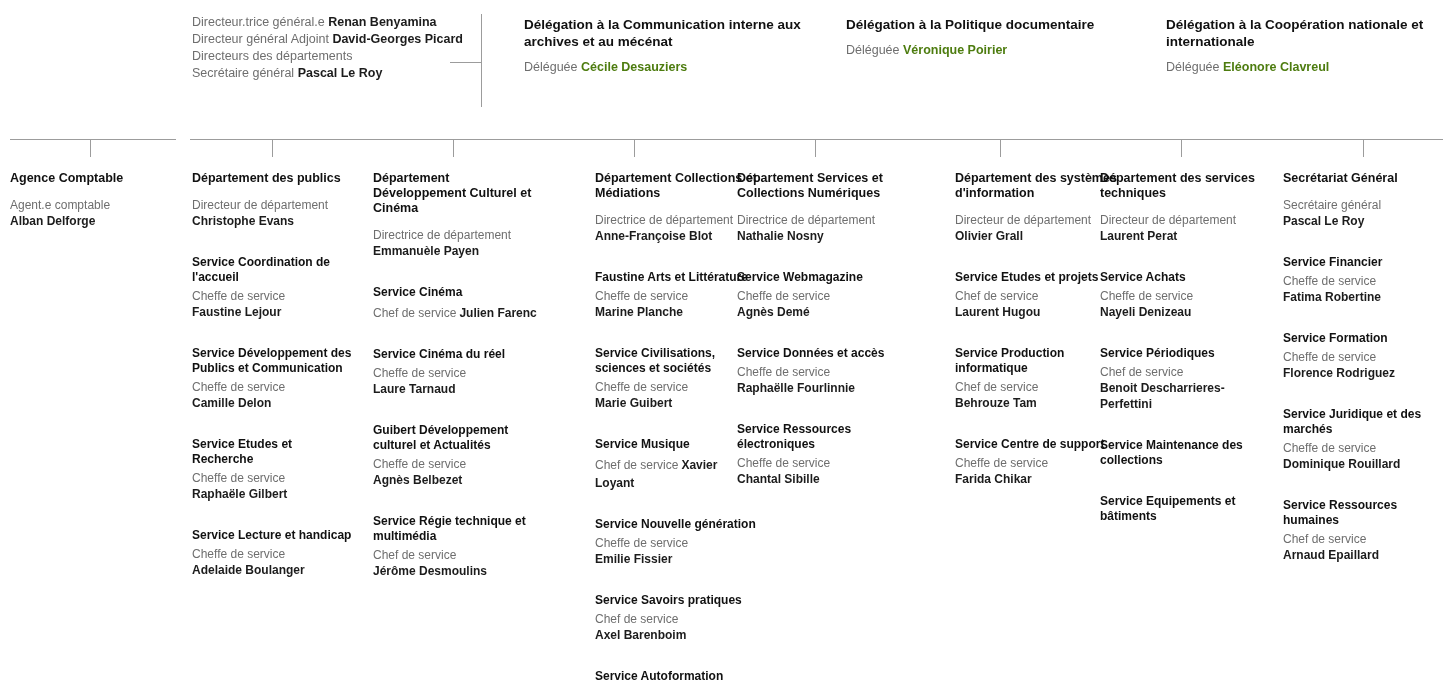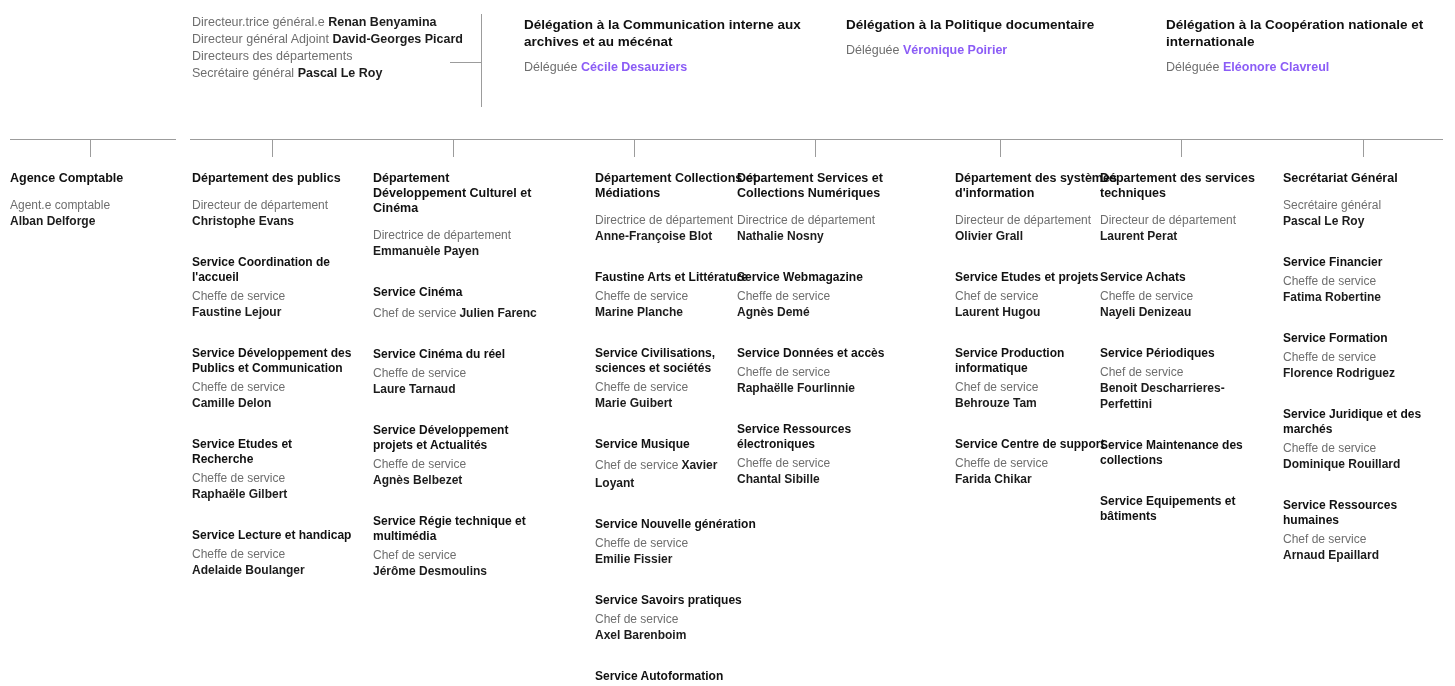--- a/index.html
+++ b/index.html
@@ -16,21 +16,21 @@
   .direction-title{font-size:17.5px;font-weight:bold;margin:0 0 11px 0;letter-spacing:.1px;}
   .member{font-size:12.5px;line-height:17px;color:#6e6e6e;white-space:nowrap;}
   .member .name{color:#1c1c1c;font-weight:bold;}
 
   .delegation{position:absolute;top:16px;}
   .dlg-0{left:524px;width:287px;}
   .dlg-1{left:846px;width:280px;}
   .dlg-2{left:1166px;width:268px;}
   .dlg-title{font-size:13.5px;font-weight:bold;line-height:17px;margin:0 0 10px 0;}
   .dlg-person{font-size:12.5px;color:#6e6e6e;}
-  .dlg-person .name{color:#8b5cf6;font-weight:bold;text-align:center;}
+  .dlg-person .name{color:#4d7c0f;font-weight:bold;text-align:center;}
 
   
   .line{position:absolute;background:#9c9c9c;}
   .vline{left:481px;top:14px;width:1px;height:93px;}
   .hook{left:450px;top:62px;width:31px;height:1px;}
   .hrule-a{left:10px;top:139px;width:166px;height:1px;}
   .hrule-b{left:190px;top:139px;width:1253px;height:1px;}
   .tick{position:absolute;top:139px;width:1px;height:18px;background:#9c9c9c;}
 
   
@@ -149,21 +149,21 @@
       <div class="head-name">Emmanuèle Payen</div>
     </div>
     <div>
           <div class="service inline"><div class="svc-title">Service Cinéma</div><div class="svc-role">Chef de service</div><div class="svc-name">Julien Farenc</div></div>
           <div class="service">
             <div class="svc-title">Service Cinéma du réel</div>
             <div class="svc-role">Cheffe de service</div>
             <div class="svc-name">Laure Tarnaud</div>
           </div>
           <div class="service">
-            <div class="svc-title">Service Développement projets et Actualités</div>
+            <div class="svc-title">Guibert Développement culturel et Actualités</div>
             <div class="svc-role">Cheffe de service</div>
             <div class="svc-name">Agnès Belbezet</div>
           </div>
           <div class="service">
             <div class="svc-title">Service Régie technique et multimédia</div>
             <div class="svc-role">Chef de service</div>
             <div class="svc-name">Jérôme Desmoulins</div>
           </div>
         </div>
   </div>

